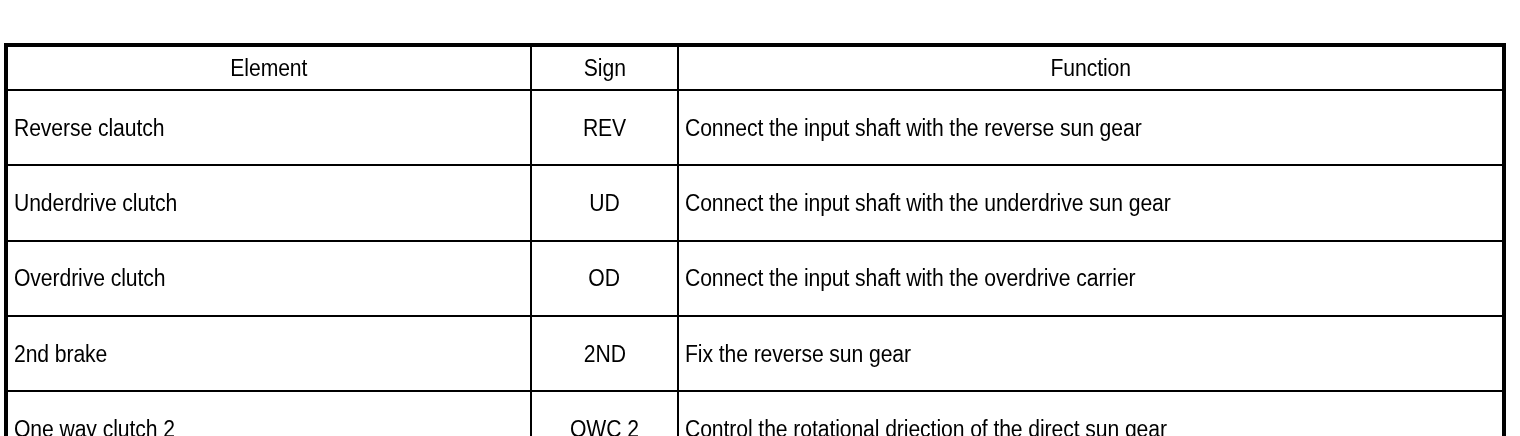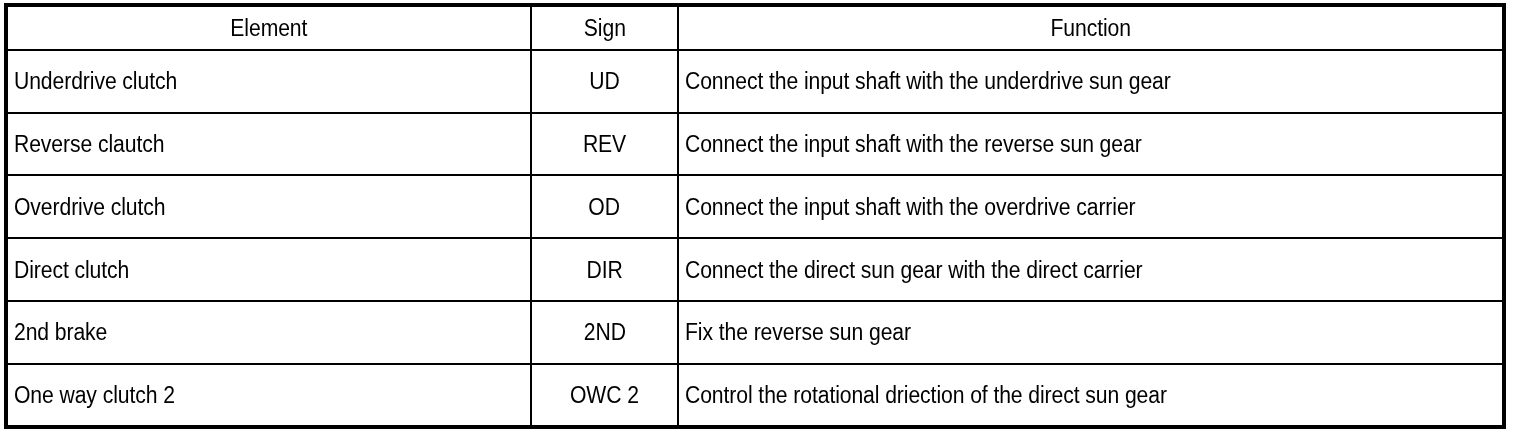--- a/index.html
+++ b/index.html
@@ -14,20 +14,21 @@
     overflow: hidden;
     font-family: "Liberation Sans", "DejaVu Sans", sans-serif;
     color: #000000;
   }
 
   #page {
     position: relative;
     width: 1520px;
     height: 372px;
     background: #ffffff;
+    margin-top: 40px;
   }
 
   
   #table-frame {
     position: absolute;
     left: 4px;
     top: 3px;
     width: 1502px;
     height: 426px;
     box-sizing: border-box;
@@ -101,38 +102,33 @@
       <thead>
         <tr>
           <th class="cell-element-head"><span class="txt">Element</span></th>
           <th class="cell-sign-head"><span class="txt">Sign</span></th>
           <th class="cell-func-head"><span class="txt">Function</span></th>
         </tr>
       </thead>
       <tbody id="table-body">
 
       <tr>
+            <td class="cell-element"><span class="txt">Reverse clautch</span></td>
+            <td class="cell-sign"><span class="txt">REV</span></td>
+            <td class="cell-function"><span class="txt">Connect the input shaft with the reverse sun gear</span></td>
+          </tr>
+          <tr>
             <td class="cell-element"><span class="txt">Underdrive clutch</span></td>
             <td class="cell-sign"><span class="txt">UD</span></td>
             <td class="cell-function"><span class="txt">Connect the input shaft with the underdrive sun gear</span></td>
           </tr>
           <tr>
-            <td class="cell-element"><span class="txt">Reverse clautch</span></td>
-            <td class="cell-sign"><span class="txt">REV</span></td>
-            <td class="cell-function"><span class="txt">Connect the input shaft with the reverse sun gear</span></td>
-          </tr>
-          <tr>
             <td class="cell-element"><span class="txt">Overdrive clutch</span></td>
             <td class="cell-sign"><span class="txt">OD</span></td>
             <td class="cell-function"><span class="txt">Connect the input shaft with the overdrive carrier</span></td>
-          </tr>
-          <tr>
-            <td class="cell-element"><span class="txt">Direct clutch</span></td>
-            <td class="cell-sign"><span class="txt">DIR</span></td>
-            <td class="cell-function"><span class="txt">Connect the direct sun gear with the direct carrier</span></td>
           </tr>
           <tr>
             <td class="cell-element"><span class="txt">2nd brake</span></td>
             <td class="cell-sign"><span class="txt">2ND</span></td>
             <td class="cell-function"><span class="txt">Fix the reverse sun gear</span></td>
           </tr>
           <tr>
             <td class="cell-element"><span class="txt">One way clutch 2</span></td>
             <td class="cell-sign"><span class="txt">OWC 2</span></td>
             <td class="cell-function"><span class="txt">Control the rotational driection of the direct sun gear</span></td>

